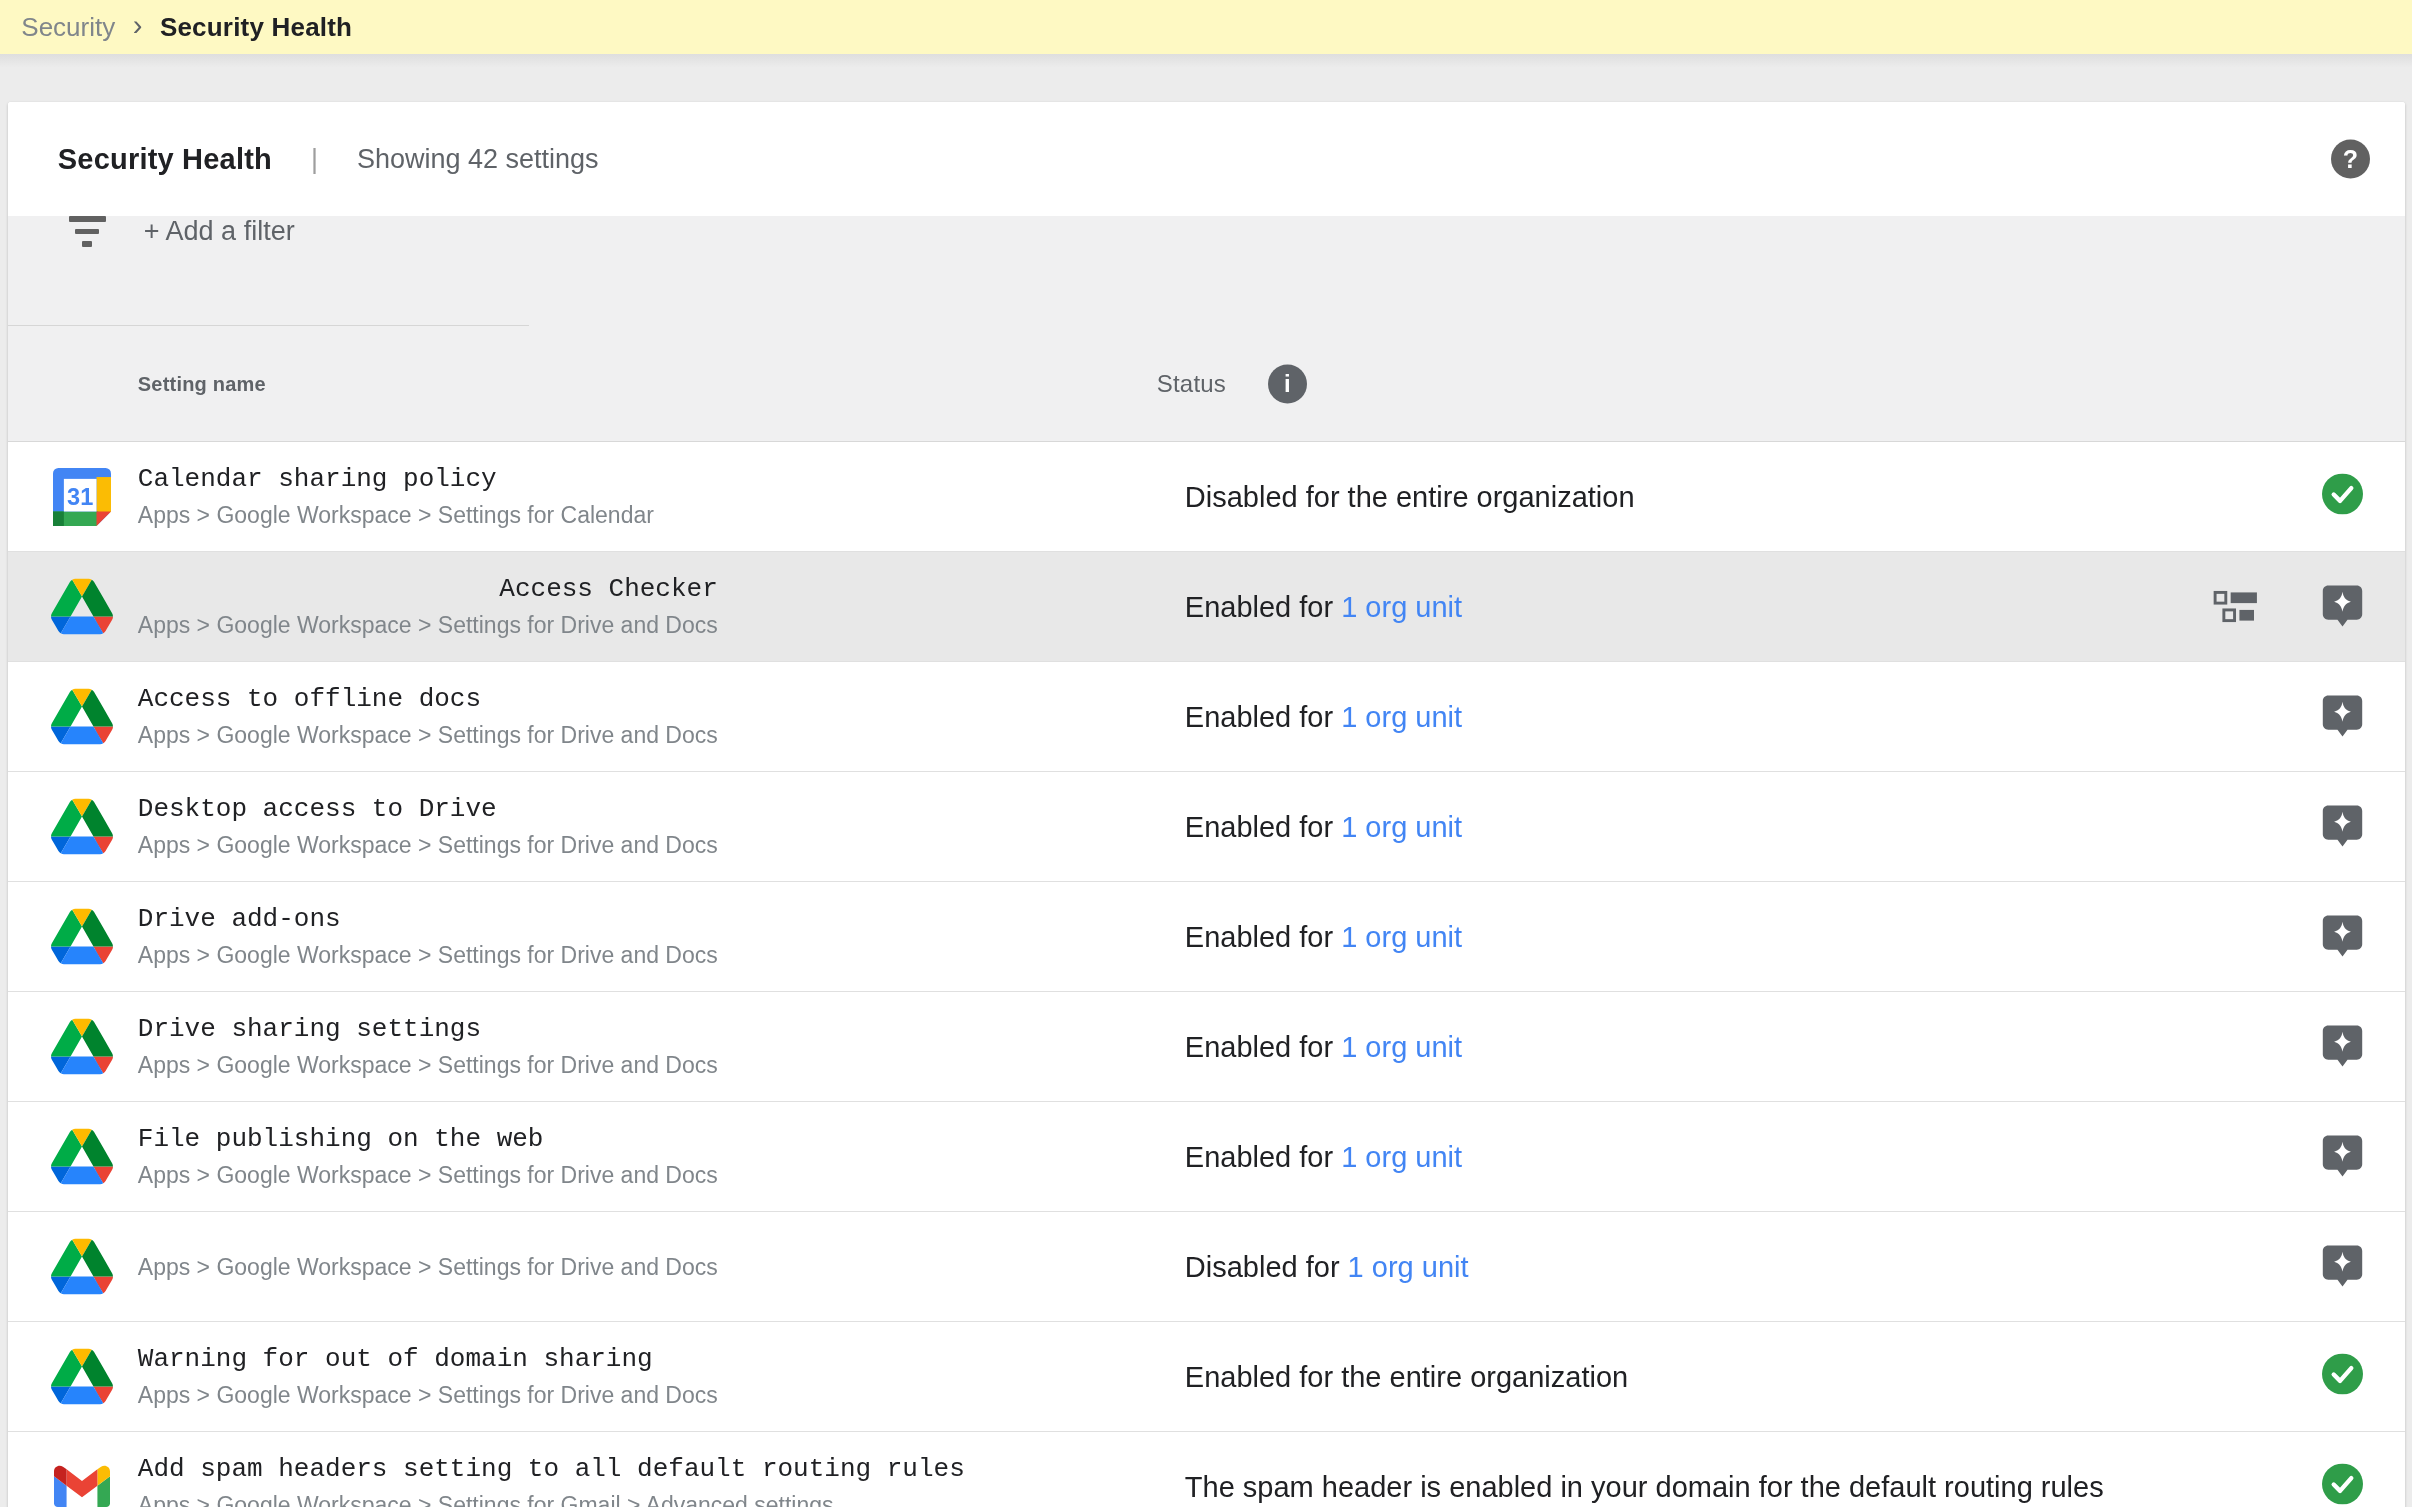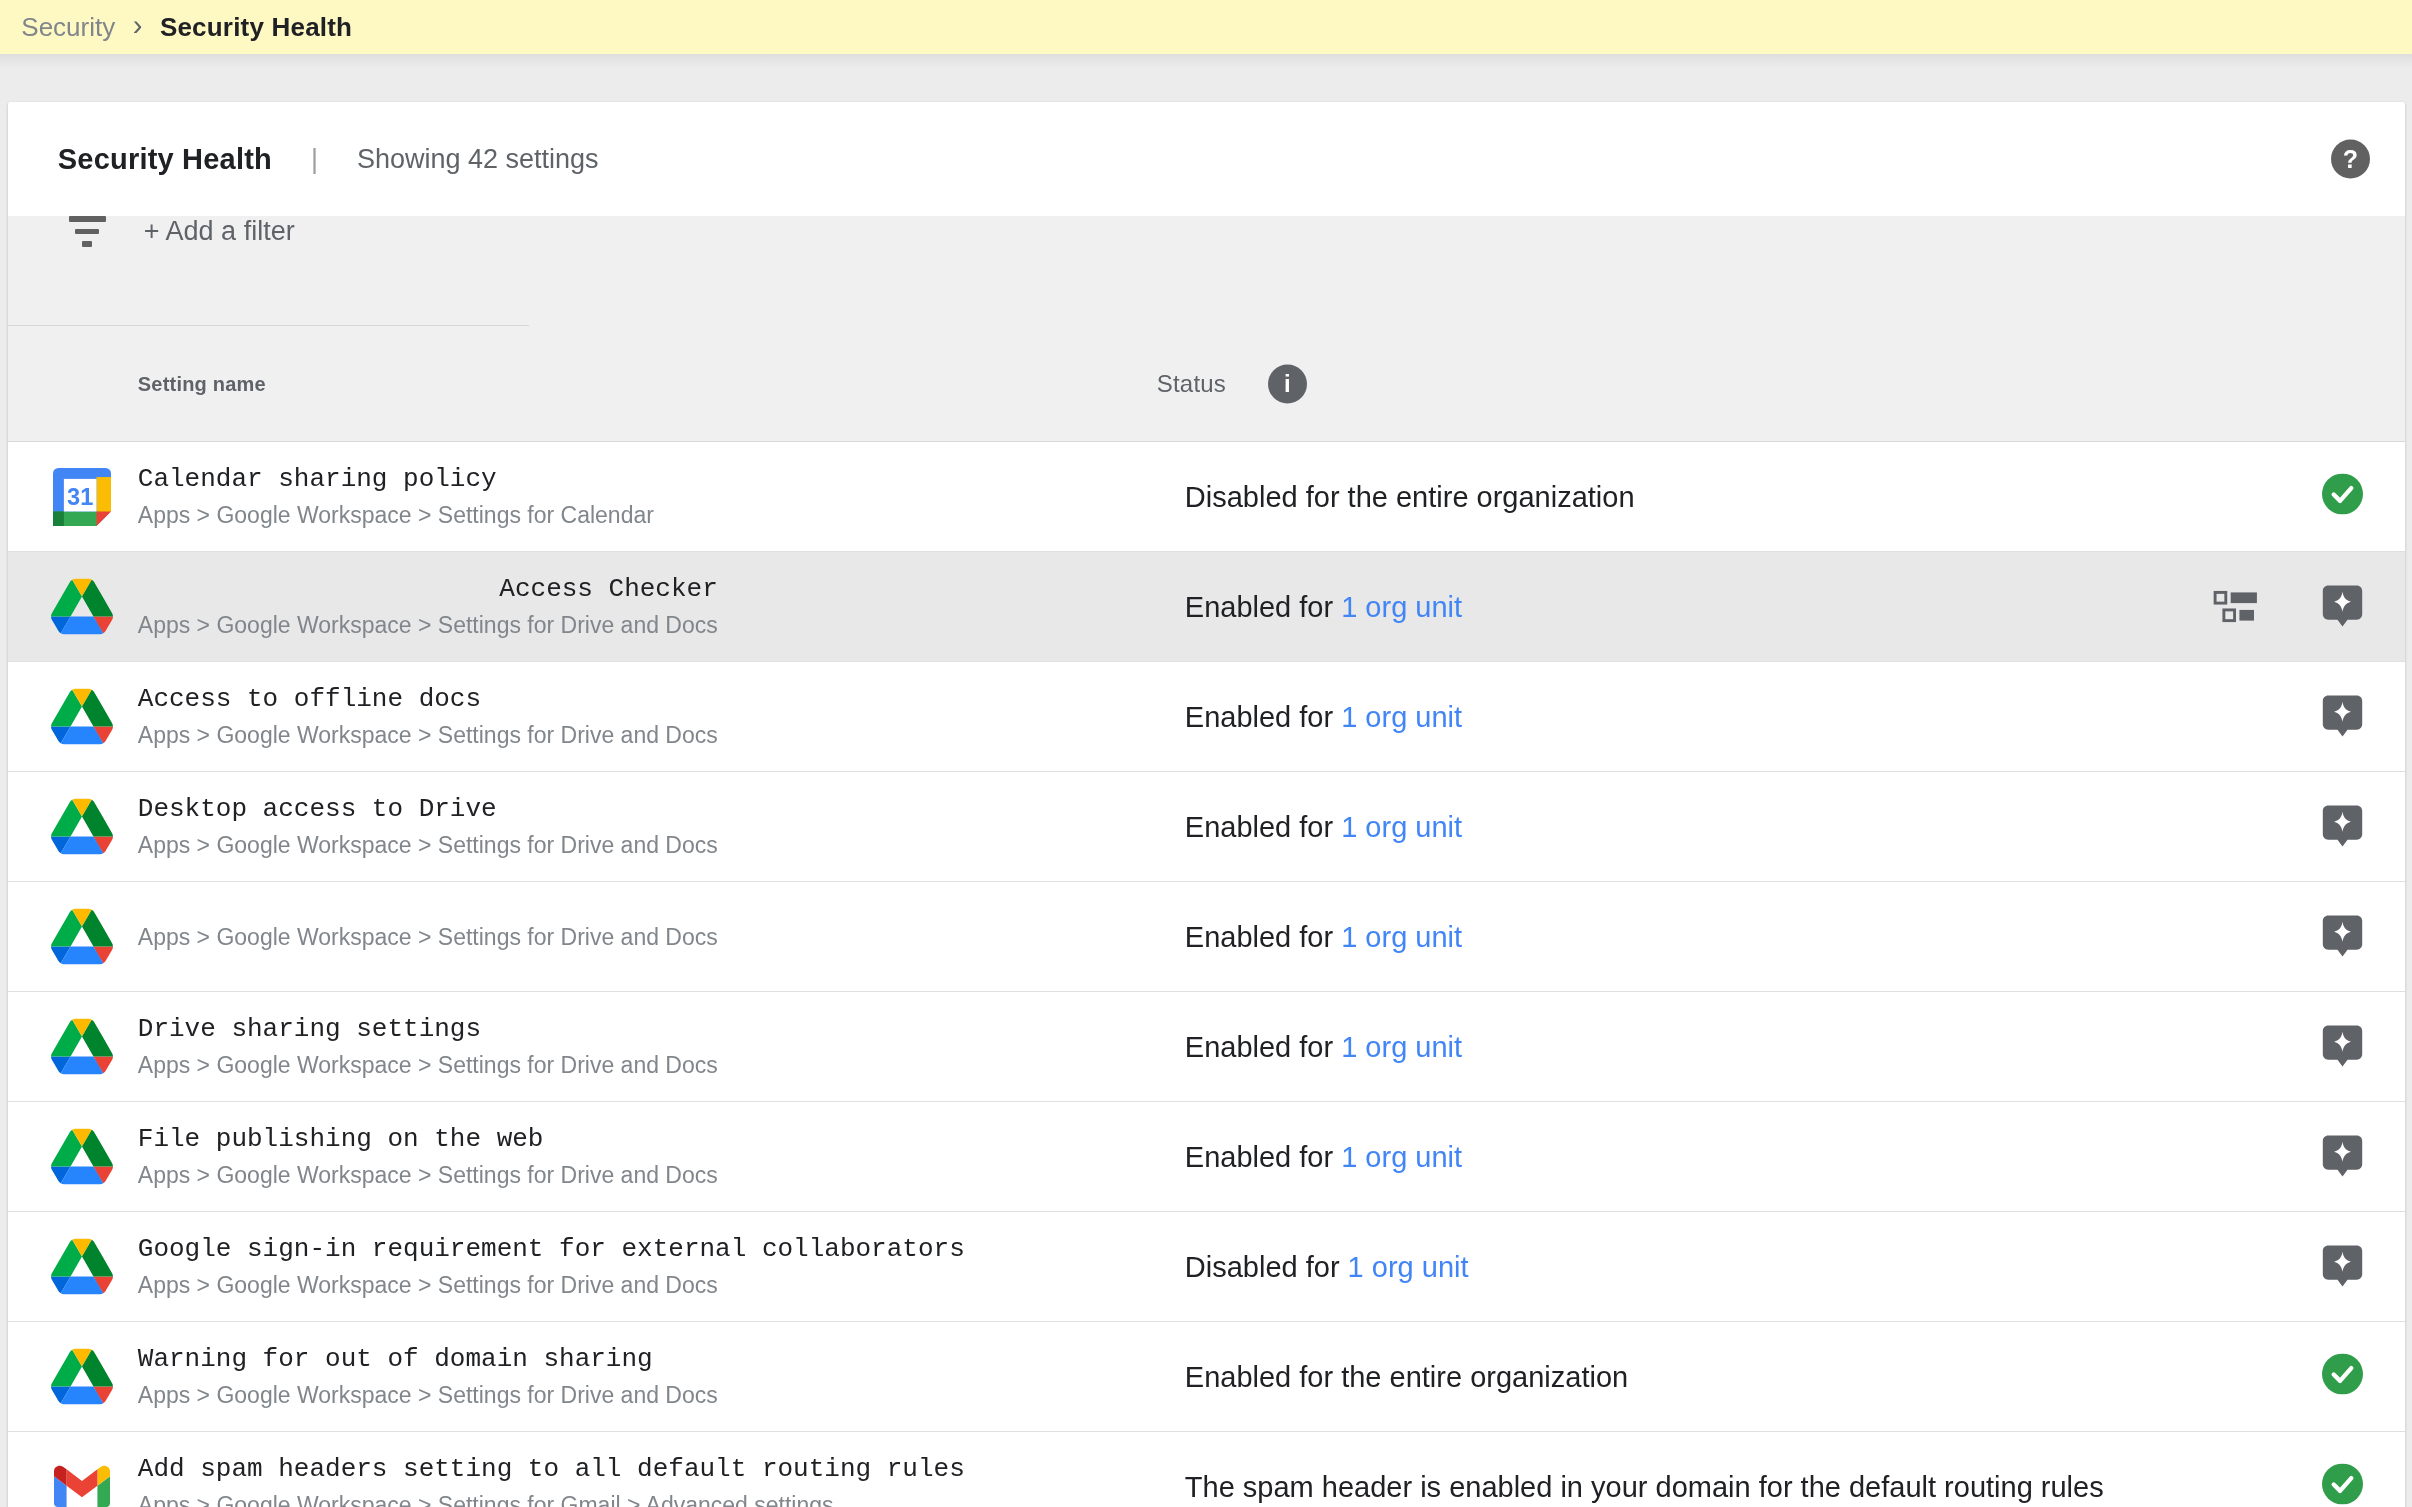--- a/index.html
+++ b/index.html
@@ -246,20 +246,21 @@
           <svg width="64" height="57" viewBox="0 0 87.3 78">
             <path d="M6.6 66.85l3.85 6.65c.8 1.4 1.95 2.5 3.3 3.3l13.75-23.8h-27.5c0 1.55.4 3.1 1.2 4.5z" fill="#0066da"></path>
             <path d="M43.65 25L29.9 1.2c-1.35.8-2.5 1.9-3.3 3.3l-25.4 44a9.06 9.06 0 0 0-1.2 4.5h27.5z" fill="#00ac47"></path>
             <path d="M73.55 76.8c1.35-.8 2.5-1.9 3.3-3.3l1.6-2.75L86.1 57.5c.8-1.4 1.2-2.95 1.2-4.5h-27.5l5.85 11.5z" fill="#ea4335"></path>
             <path d="M43.65 25l13.75-23.8c-1.35-.8-2.9-1.2-4.5-1.2h-18.5c-1.6 0-3.15.45-4.5 1.2z" fill="#ffba00"></path>
             <path d="M59.8 53h-32.3l-13.75 23.8c1.35.8 2.9 1.2 4.5 1.2h50.8c1.6 0 3.15-.45 4.5-1.2z" fill="#2684fc"></path>
             <path d="M73.4 26.5l-12.7-22c-.8-1.4-1.95-2.5-3.3-3.3l-13.75 23.8 16.15 28h27.45c0-1.55-.4-3.1-1.2-4.5z" fill="#00832d"></path>
           </svg>
         </span>
         <div class="txt">
+          <div class="setting-name">Drive add-ons</div>
           <div class="setting-path">Apps &gt; Google Workspace &gt; Settings for Drive and Docs</div>
         </div>
         <div class="status">Enabled for <a>1 org unit</a></div>
         <span class="end-icon">
           <svg width="43" height="49" viewBox="0 0 24 27">
             <path d="M4 1h16c1.66 0 3 1.34 3 3v13c0 1.66-1.34 3-3 3h-5.2L12 23.8 9.2 20H4c-1.66 0-3-1.34-3-3V4c0-1.66 1.34-3 3-3z" fill="#5f6368"></path>
             <path d="M12 4.4c.55 3.1 1.55 4.55 4.7 5.6-3.15 1.05-4.15 2.5-4.7 5.6-.55-3.1-1.55-4.55-4.7-5.6 3.15-1.05 4.15-2.5 4.7-5.6z" fill="#ffffff"></path>
           </svg>
         </span>
       </div>
@@ -314,21 +315,20 @@
           <svg width="64" height="57" viewBox="0 0 87.3 78">
             <path d="M6.6 66.85l3.85 6.65c.8 1.4 1.95 2.5 3.3 3.3l13.75-23.8h-27.5c0 1.55.4 3.1 1.2 4.5z" fill="#0066da"></path>
             <path d="M43.65 25L29.9 1.2c-1.35.8-2.5 1.9-3.3 3.3l-25.4 44a9.06 9.06 0 0 0-1.2 4.5h27.5z" fill="#00ac47"></path>
             <path d="M73.55 76.8c1.35-.8 2.5-1.9 3.3-3.3l1.6-2.75L86.1 57.5c.8-1.4 1.2-2.95 1.2-4.5h-27.5l5.85 11.5z" fill="#ea4335"></path>
             <path d="M43.65 25l13.75-23.8c-1.35-.8-2.9-1.2-4.5-1.2h-18.5c-1.6 0-3.15.45-4.5 1.2z" fill="#ffba00"></path>
             <path d="M59.8 53h-32.3l-13.75 23.8c1.35.8 2.9 1.2 4.5 1.2h50.8c1.6 0 3.15-.45 4.5-1.2z" fill="#2684fc"></path>
             <path d="M73.4 26.5l-12.7-22c-.8-1.4-1.95-2.5-3.3-3.3l-13.75 23.8 16.15 28h27.45c0-1.55-.4-3.1-1.2-4.5z" fill="#00832d"></path>
           </svg>
         </span>
         <div class="txt">
-          <div class="setting-name">Google sign-in requirement for external collaborators</div>
           <div class="setting-path">Apps &gt; Google Workspace &gt; Settings for Drive and Docs</div>
         </div>
         <div class="status">Disabled for <a>1 org unit</a></div>
         <span class="end-icon">
           <svg width="43" height="49" viewBox="0 0 24 27">
             <path d="M4 1h16c1.66 0 3 1.34 3 3v13c0 1.66-1.34 3-3 3h-5.2L12 23.8 9.2 20H4c-1.66 0-3-1.34-3-3V4c0-1.66 1.34-3 3-3z" fill="#5f6368"></path>
             <path d="M12 4.4c.55 3.1 1.55 4.55 4.7 5.6-3.15 1.05-4.15 2.5-4.7 5.6-.55-3.1-1.55-4.55-4.7-5.6 3.15-1.05 4.15-2.5 4.7-5.6z" fill="#ffffff"></path>
           </svg>
         </span>
       </div>

